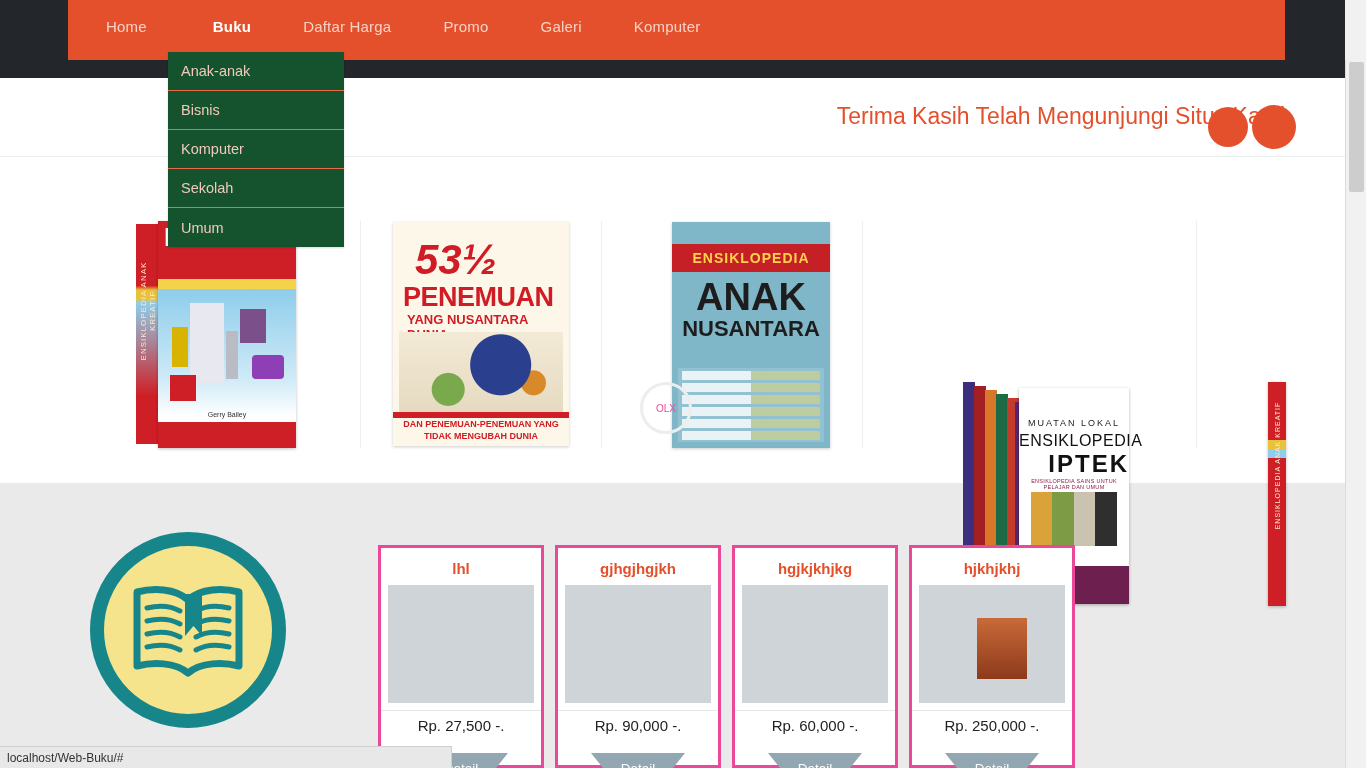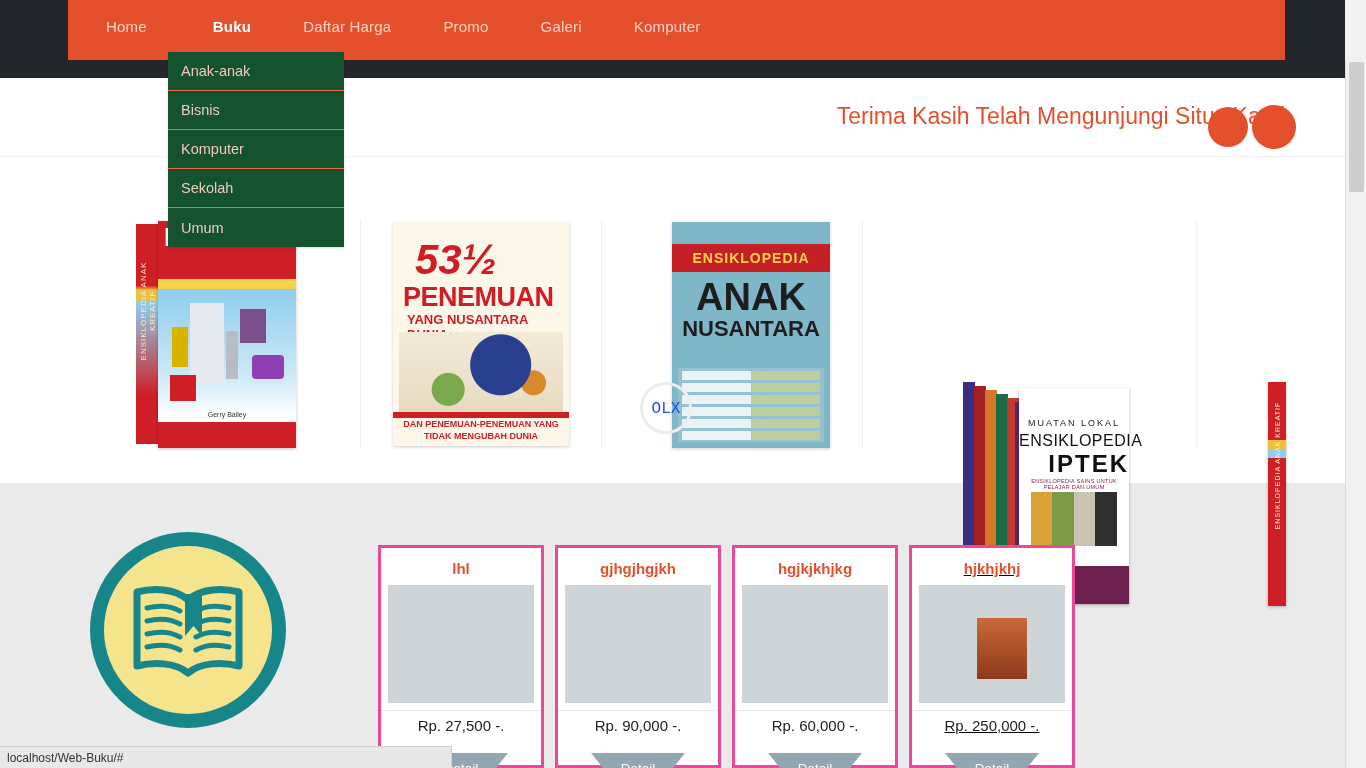--- a/index.html
+++ b/index.html
@@ -350,21 +350,21 @@
       <div class="nus">NUSANTARA</div>
       <div class="bullets">
         <div class="bl"></div>
           <div class="bl"></div>
           <div class="bl"></div>
         <div class="bl"></div>
           <div class="bl"></div>
           <div class="bl"></div>
       </div>
     </div>
-    <div style="position:absolute;left:640px;top:196px;width:52px;height:52px;border:3px solid #ededed;border-radius:50%;color:#1d4ed8;font-size:16px;text-align:center;line-height:48px;font-family:Liberation Mono, monospace;">OLX</div>
+    <div style="position:absolute;left:640px;top:196px;width:52px;height:52px;border:3px solid #ededed;border-radius:50%;color:#ec4899;font-size:10px;text-align:center;line-height:48px;">OLX</div>
 
     <div class="bookwrap bk4">
       <div class="vol" style="left:0px;  background:#3b2e7e;"></div>
       <div class="vol" style="left:11px; top:4px;  background:#a41f22;"></div>
       <div class="vol" style="left:22px; top:8px;  background:#d8772a;"></div>
       <div class="vol" style="left:33px; top:12px; background:#1d6b46;"></div>
       <div class="vol" style="left:44px; top:16px; background:#c43b2c;"></div>
       <div class="vol" style="left:52px; top:20px; width:16px; background:#5c2470;"></div>
       <div class="main">
         <div class="ml">MUATAN LOKAL</div>
@@ -426,21 +426,21 @@
       <div class="detail-btn">Detail</div>
     </div>
 
     <div class="card" style="left:354px;">
       <div class="title">hgjkjkhjkg</div>
       <div class="thumb th-flower"></div>
       <div class="price">Rp. 60,000 -.</div>
       <div class="detail-btn">Detail</div>
     </div>
 
-    <div class="card" style="left:531px;text-decoration:underline;">
+    <div class="card" style="left:531px;">
       <div class="title">hjkhjkhj</div>
       <div class="thumb th-butte"></div>
       <div class="price">Rp. 250,000 -.</div>
       <div class="detail-btn">Detail</div>
     </div>
   </div>
 
   <div class="scroll-corner"></div>
   <div class="scroll-track">
     <div class="scroll-thumb"></div>

